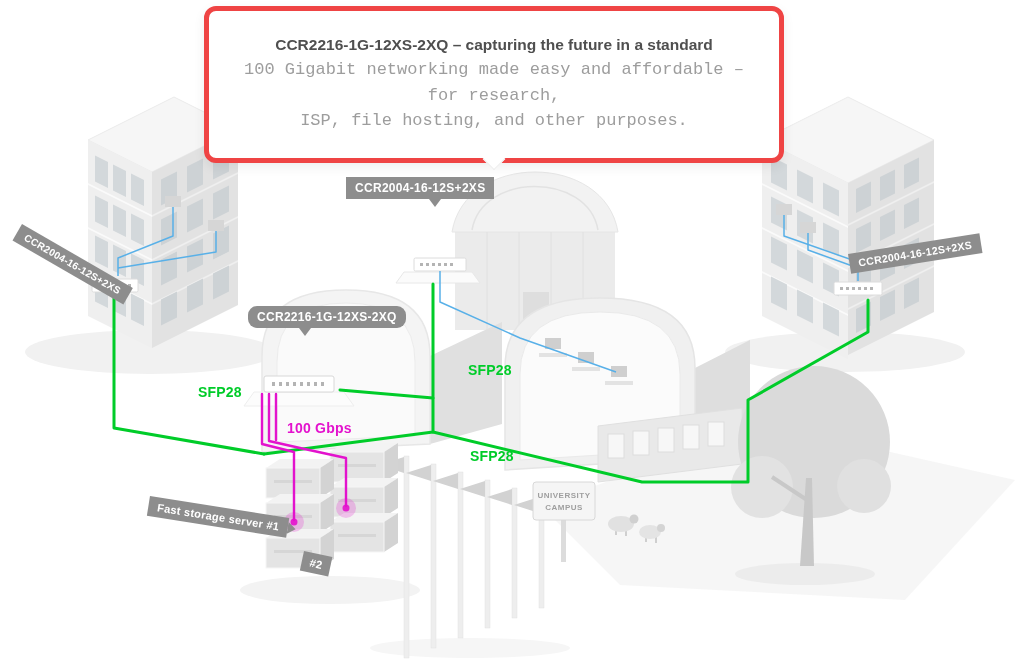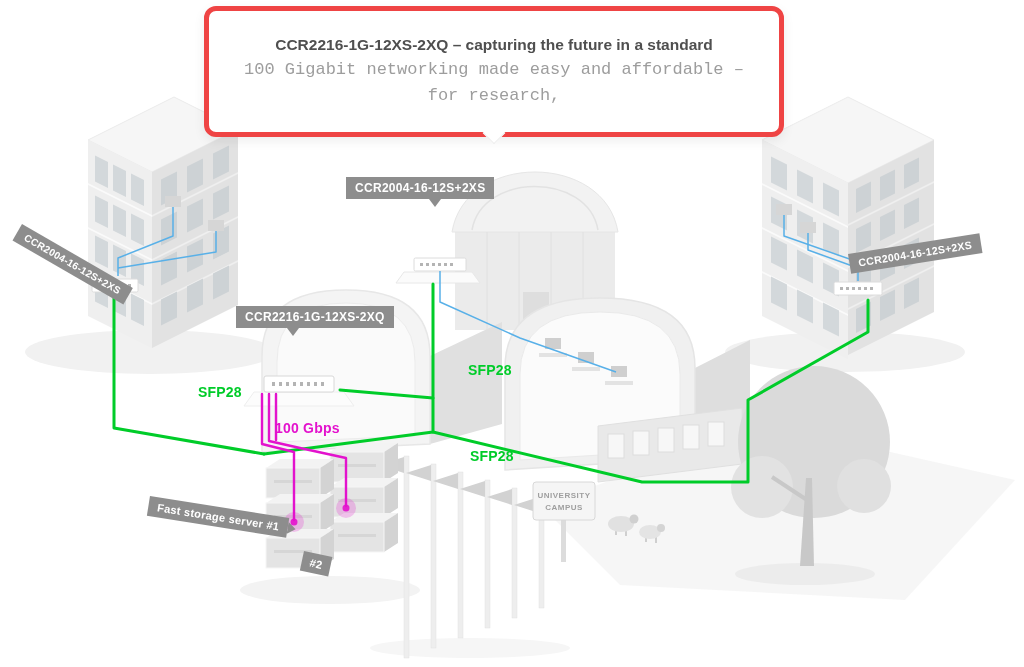--- a/index.html
+++ b/index.html
@@ -27,33 +27,33 @@
 
   
   .banner{position:absolute;z-index:5;background:var(--banner-gray);color:#fff;font-weight:bold;
           white-space:nowrap;padding:4px 9px;letter-spacing:.3px;transform-origin:0 0;}
   .banner.tail-down::after{content:"";position:absolute;top:100%;left:var(--tail-x,50%);
           margin-left:-6px;border:6px solid transparent;border-top:8px solid var(--banner-gray);}
   .banner.tail-right::after{content:"";position:absolute;left:100%;top:50%;margin-top:-6px;
           border:6px solid transparent;border-left:8px solid var(--banner-gray);}
   .banner-left{left:22px;top:224px;font-size:10px;transform:rotate(30deg);}
   .banner-top{left:346px;top:177px;font-size:12px;--tail-x:60%;}
-  .banner-core{left:236px;top:306px;font-size:12px;--tail-x:36%;}
+  .banner-core{left:248px;top:306px;font-size:12px;border-radius:9px;--tail-x:36%;}
   .banner-right{left:848px;top:254px;font-size:10.5px;transform:rotate(-9deg);}
   .banner-storage{left:150px;top:496px;font-size:11px;transform:rotate(9deg);}
   .banner-storage2{left:304px;top:551px;font-size:11px;transform:rotate(12deg);padding:4px 8px;}
 
   
   .tag{position:absolute;z-index:5;font-weight:bold;font-size:14px;letter-spacing:.2px;}
   .tag-green{color:var(--link-green);margin-left:32px;}
   .tag-magenta{color:var(--link-magenta);}
   .tag-sfp-left{left:166px;top:384px;}
   .tag-sfp-center{left:436px;top:362px;}
   .tag-sfp-bottom{left:438px;top:448px;}
-  .tag-speed{left:275px;top:420px;}
+  .tag-speed{left:287px;top:420px;}
 
   
   .cable-green{stroke:var(--link-green);stroke-width:3;fill:none;stroke-linejoin:round;stroke-linecap:round;}
   .cable-magenta{stroke:var(--link-magenta);stroke-width:2.4;fill:none;stroke-linejoin:round;stroke-linecap:round;}
   .cable-blue{stroke:var(--cable-blue);stroke-width:1.5;fill:none;stroke-linejoin:round;}
   .glow{fill:var(--link-magenta);opacity:.22;}
   .glow-core{fill:var(--link-magenta);opacity:.9;}
   .sign-text{font-family:"Liberation Sans",sans-serif;font-size:8px;font-weight:bold;fill:#9f9f9f;letter-spacing:.5px;text-anchor:middle;}
 </style>
 </head>
@@ -332,20 +332,21 @@
       <circle class="glow" cx="294" cy="522" r="10"></circle>
       <circle class="glow-core" cx="294" cy="522" r="3.5"></circle>
       <circle class="glow" cx="346" cy="508" r="10"></circle>
       <circle class="glow-core" cx="346" cy="508" r="3.5"></circle>
     </g>
   </svg>
 
   <div class="card">
     <div class="card-title">CCR2216-1G-12XS-2XQ – capturing the future in a standard</div>
     <div class="card-sub">100 Gigabit networking made easy and affordable – for research,</div>
+    <div class="card-sub">ISP, file hosting, and other purposes.</div>
     <div class="card-tail"></div>
   </div>
 
   <div class="banner banner-left">CCR2004-16-12S+2XS</div>
   <div class="banner banner-top tail-down">CCR2004-16-12S+2XS</div>
   <div class="banner banner-core tail-down">CCR2216-1G-12XS-2XQ</div>
   <div class="banner banner-right">CCR2004-16-12S+2XS</div>
   <div class="banner banner-storage tail-right">Fast storage server #1</div>
   <div class="banner banner-storage2">#2</div>
 

